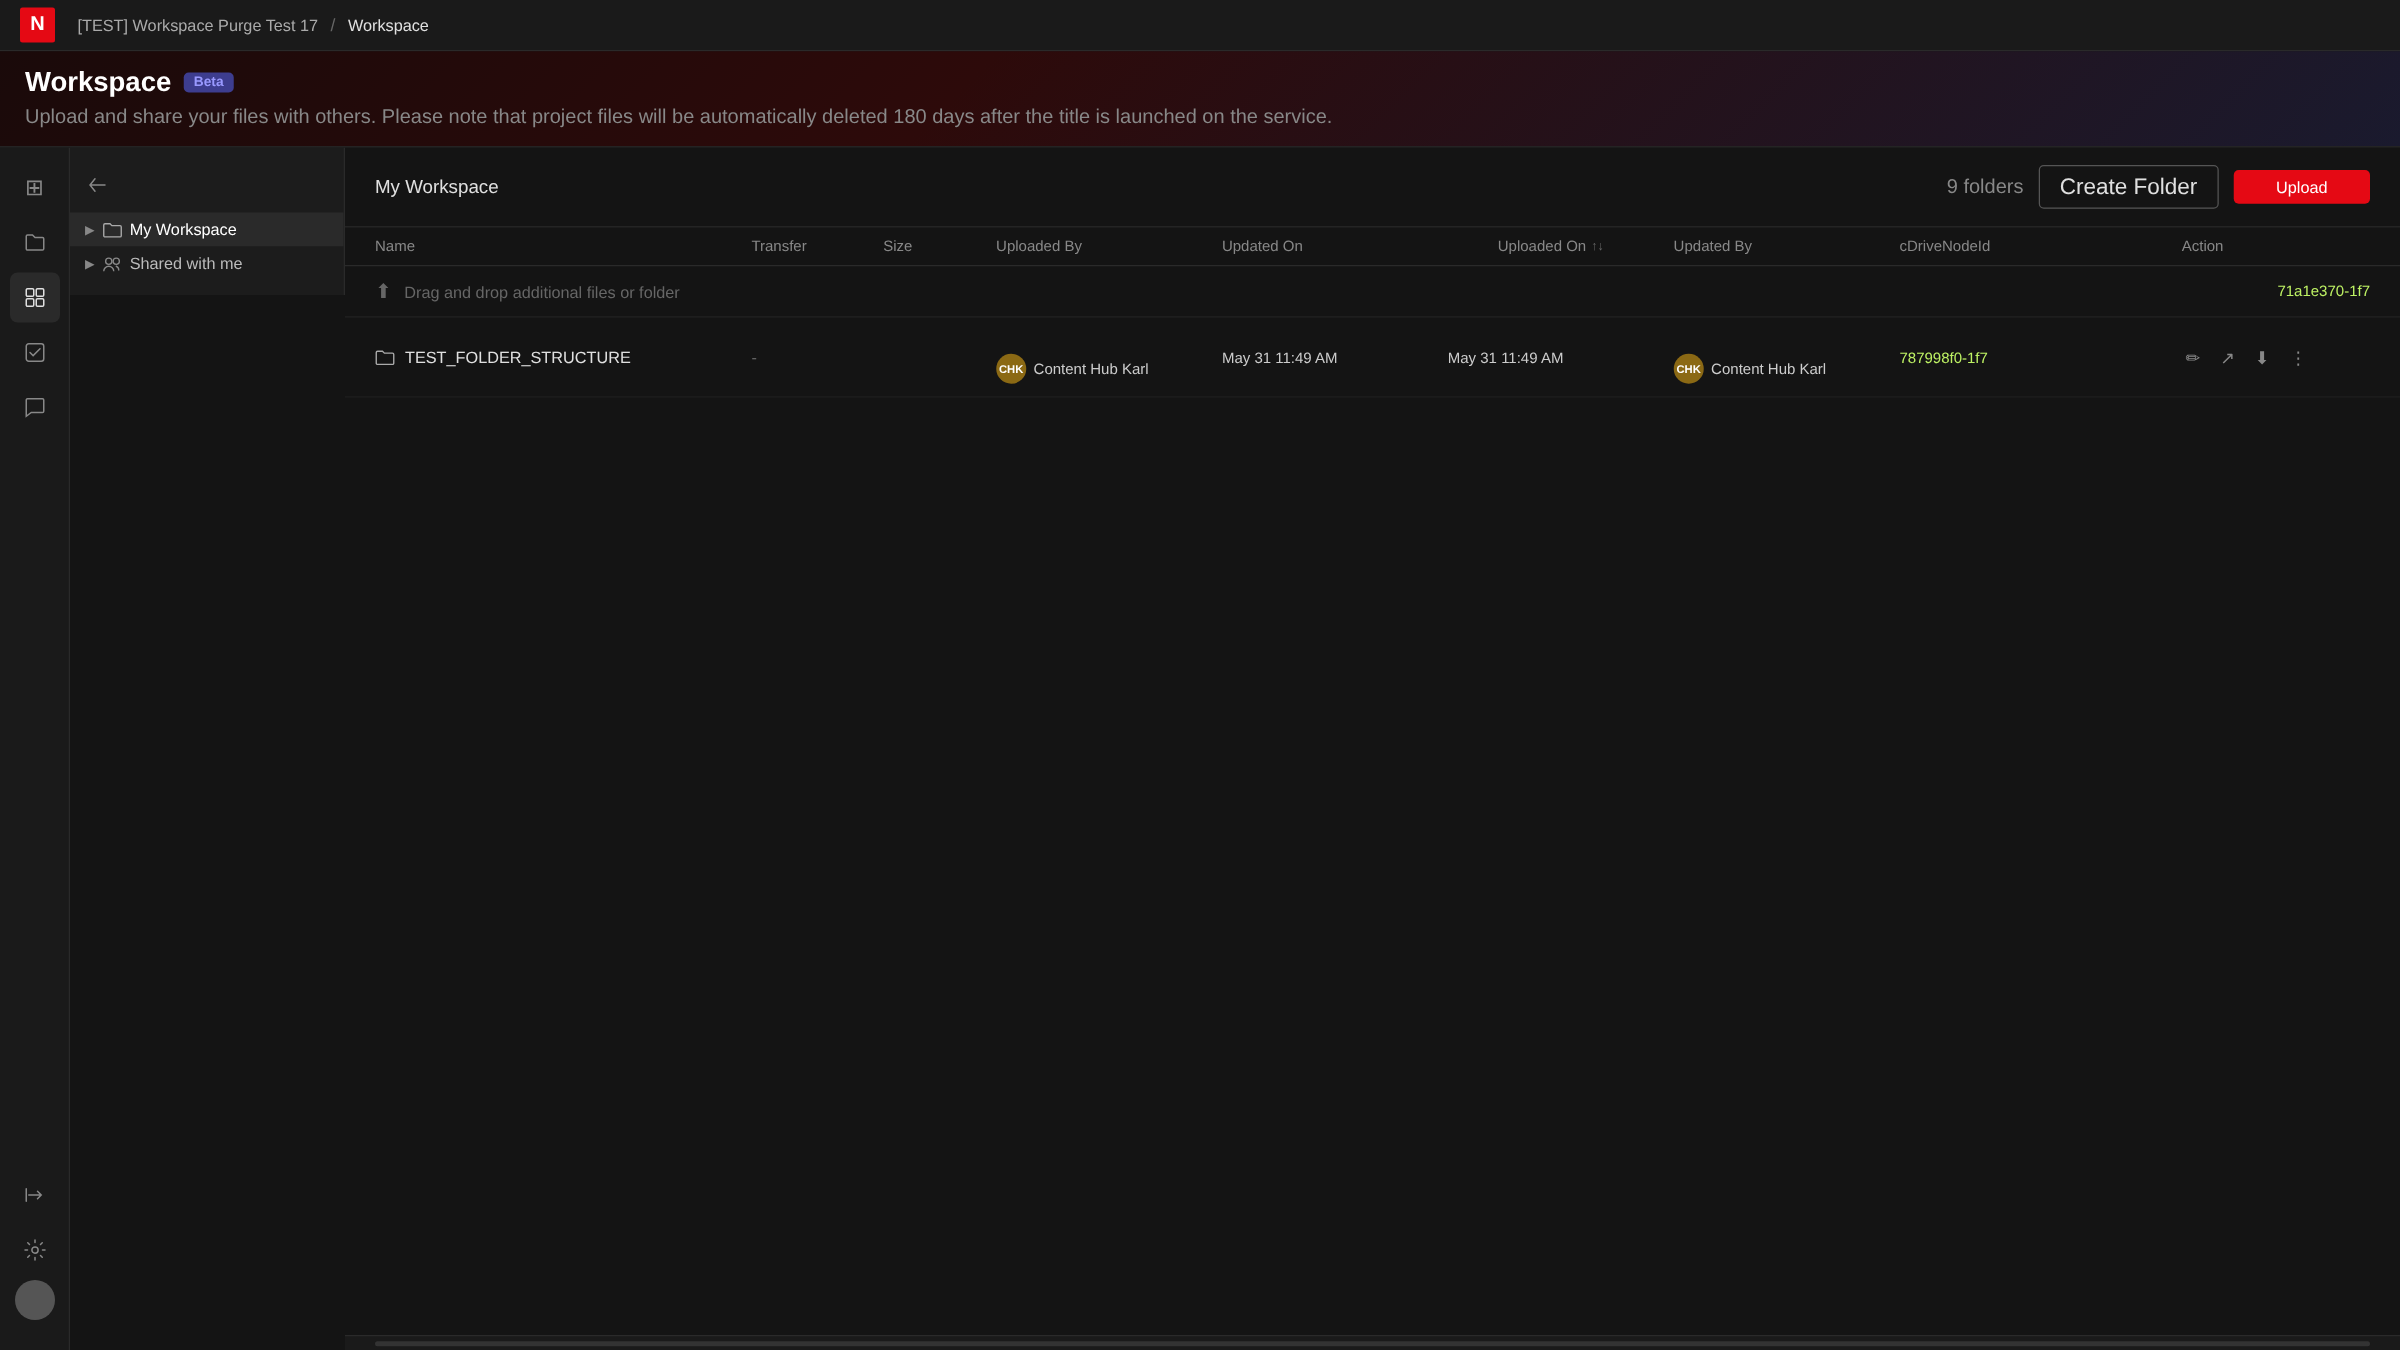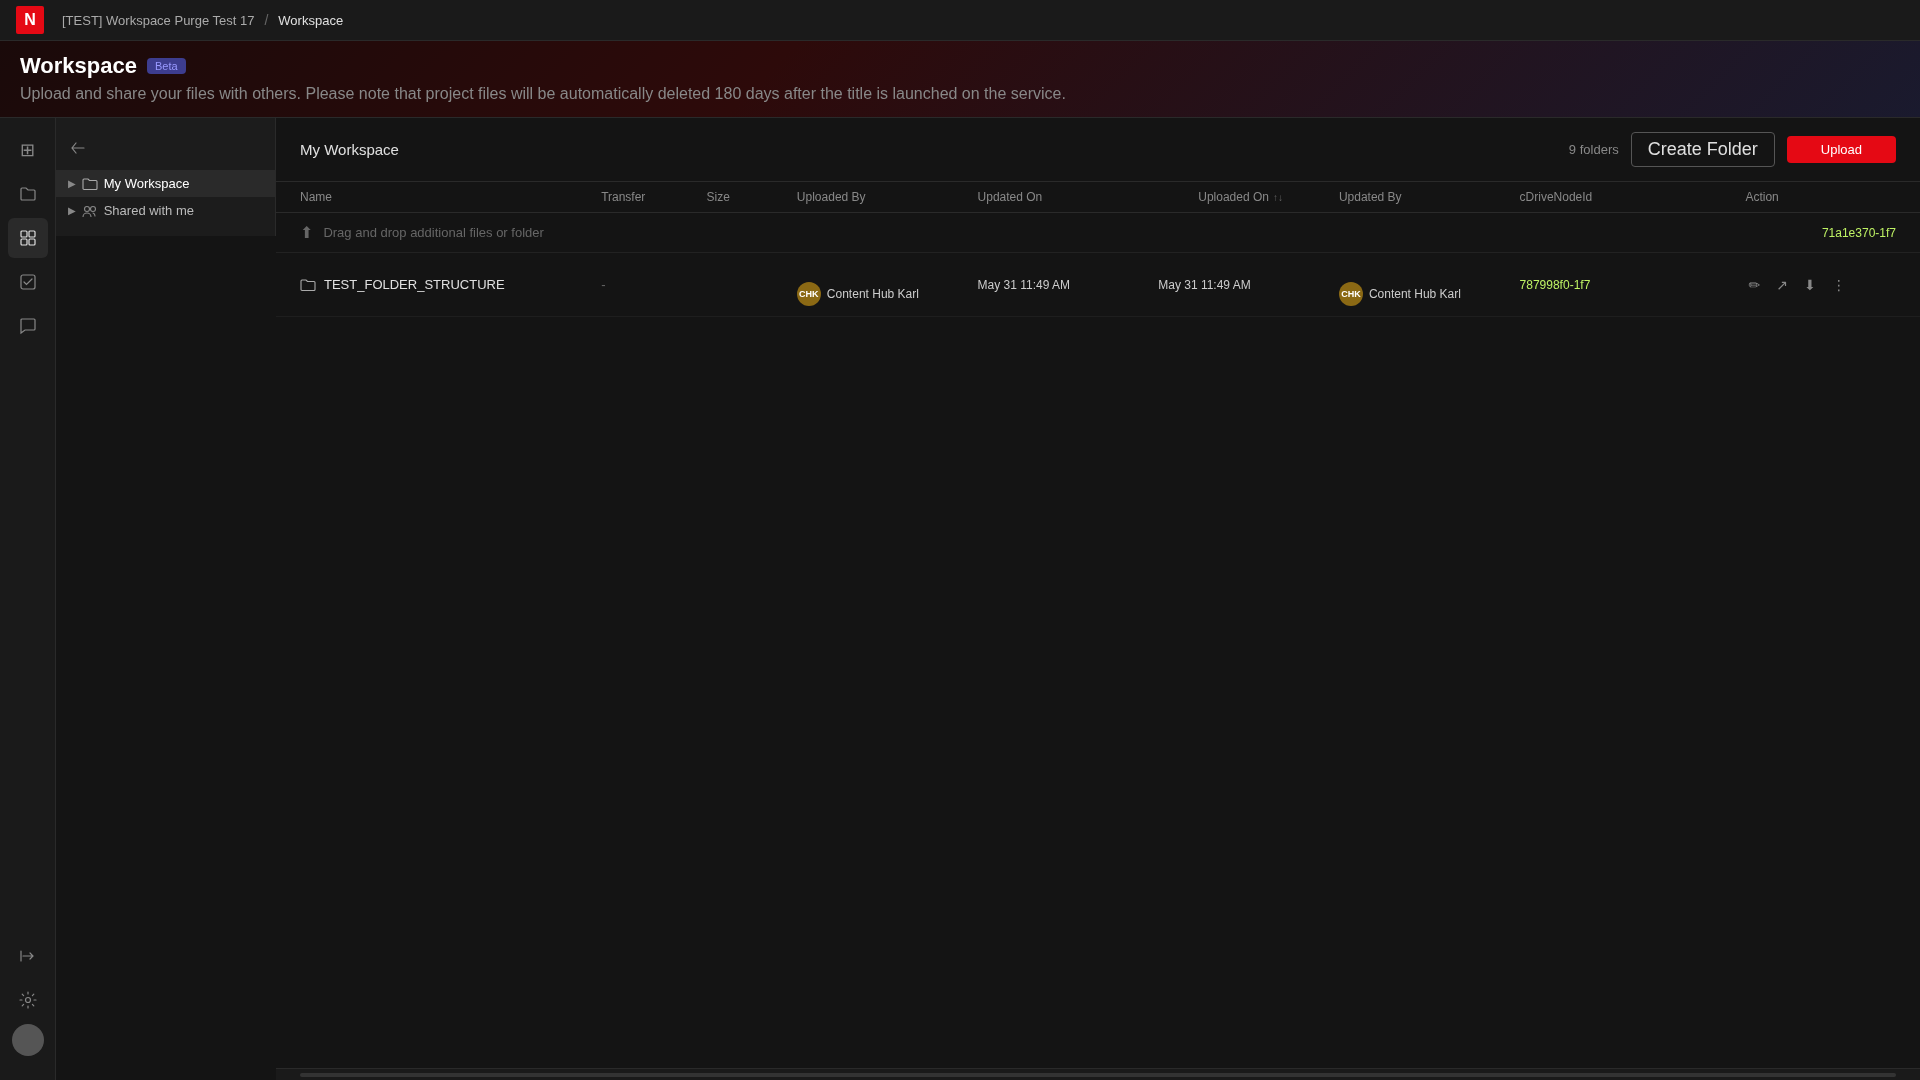--- a/index.html
+++ b/index.html
@@ -67,21 +67,21 @@
       font-size: 22px;
       font-weight: 600;
       color: #ffffff;
     }
     .beta-badge {
       background: #3d3d8f;
       color: #9999ff;
       font-size: 11px;
       padding: 2px 8px;
       border-radius: 4px;
-      font-weight: 400;
+      font-weight: 700;
     }
     .page-subtitle {
       font-size: 16px;
       color: #888;
     }
 
     
     .main-layout {
       display: flex;
       flex: 1;
@@ -182,21 +182,21 @@
       font-weight: 500;
       color: #e0e0e0;
     }
     .workspace-actions {
       display: flex;
       align-items: center;
       gap: 12px;
     }
     .folders-count {
       color: #888;
-      font-size: 13px;
+      font-size: 16px;
     }
     .btn-create-folder {
       background: transparent;
       border: 1px solid #555;
       color: #e0e0e0;
       padding: 6px 16px;
       border-radius: 4px;
       cursor: pointer;
       font-size: 18px;
     }

